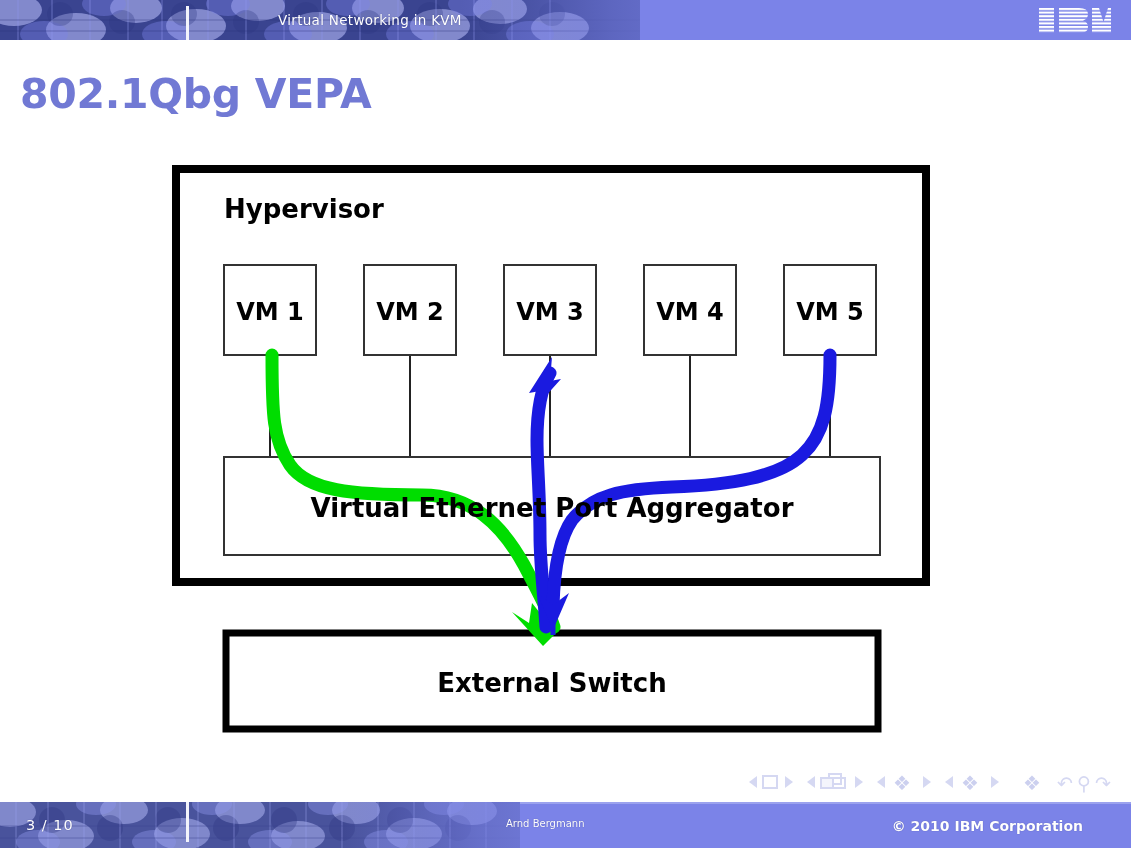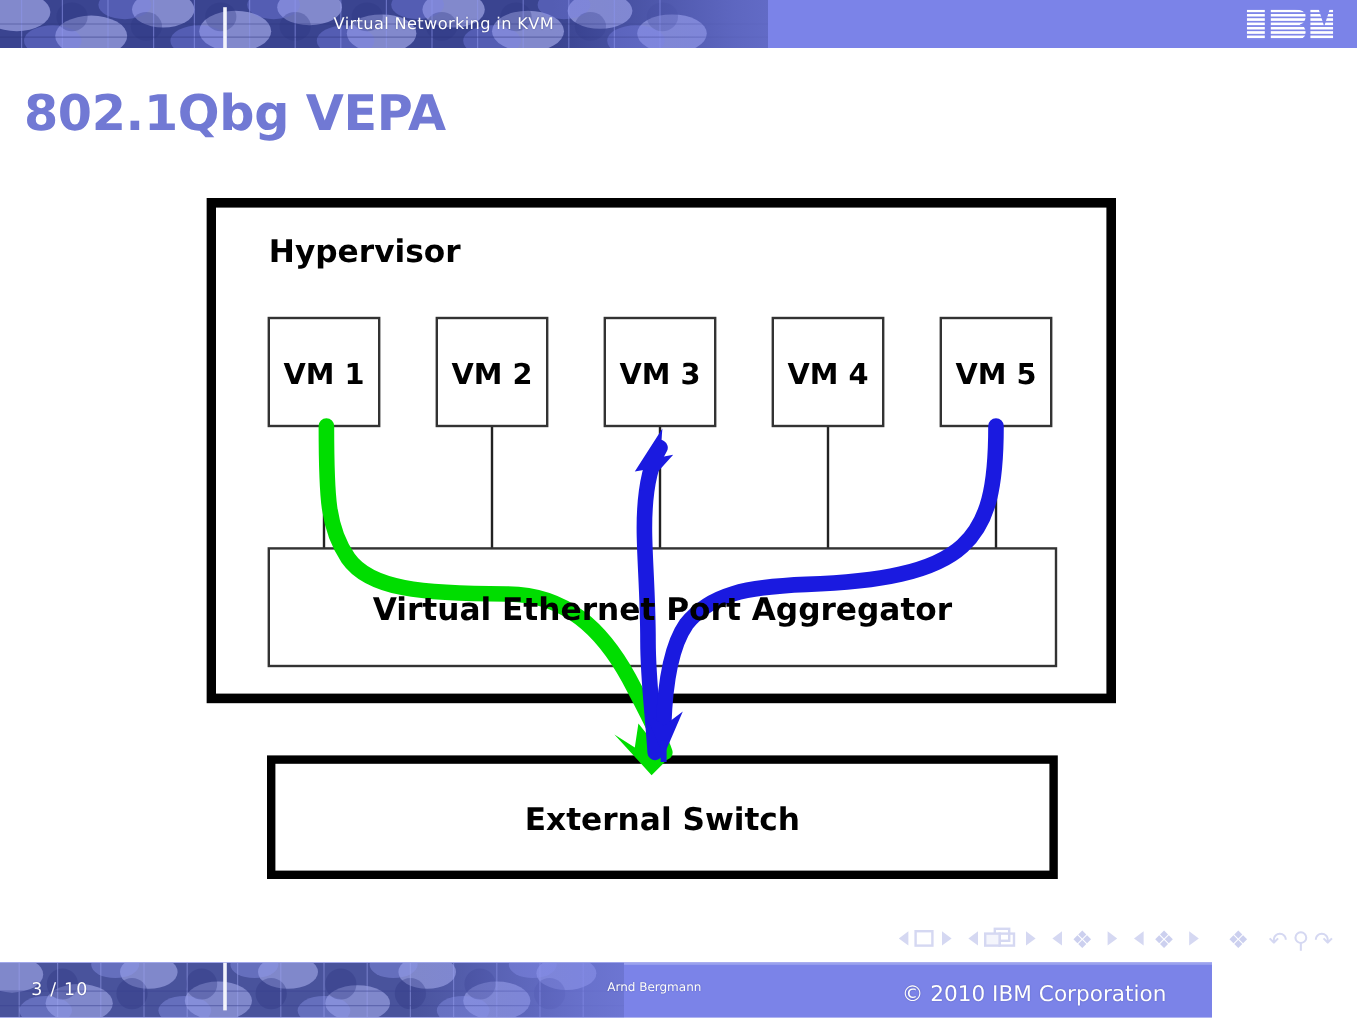--- a/index.html
+++ b/index.html
@@ -99,21 +99,21 @@
   .nav-symbols {
     position: absolute;
     left: 745px; top: 770px;
     width: 370px; height: 24px;
   }
 
   
   .footbar {
     position: absolute;
     left: 0; top: 802px;
-    width: 1010px;
+    width: 1131px;
     height: 46px;
     background: #7b83e8;
     overflow: hidden;
   }
   .footbar-pattern {
     position: absolute;
     left: 0; top: 0;
     width: 520px; height: 46px;
     overflow: hidden;
   }
@@ -141,25 +141,26 @@
   .foot-author {
     position: absolute;
     left: 506px; top: 16px;
     font-size: 10px;
     color: #ffffff;
     text-shadow: 0 0 1px rgba(40,45,120,0.6);
     white-space: nowrap;
   }
   .foot-copyright {
     position: absolute;
-    right: 38px; top: 16px;
-    font-size: 18px;
+    right: 48px; top: 16px;
+    font-size: 14px;
     color: #ffffff;
     text-shadow: 0 0 1px rgba(40,45,120,0.6);
     white-space: nowrap;
+    font-weight: bold;
   }
   .foot-strip-top {
     position: absolute;
     left: 0; top: 0;
     width: 1131px; height: 2px;
     background: #9ba2ee;
   }
 </style>
 </head>
 <body>

